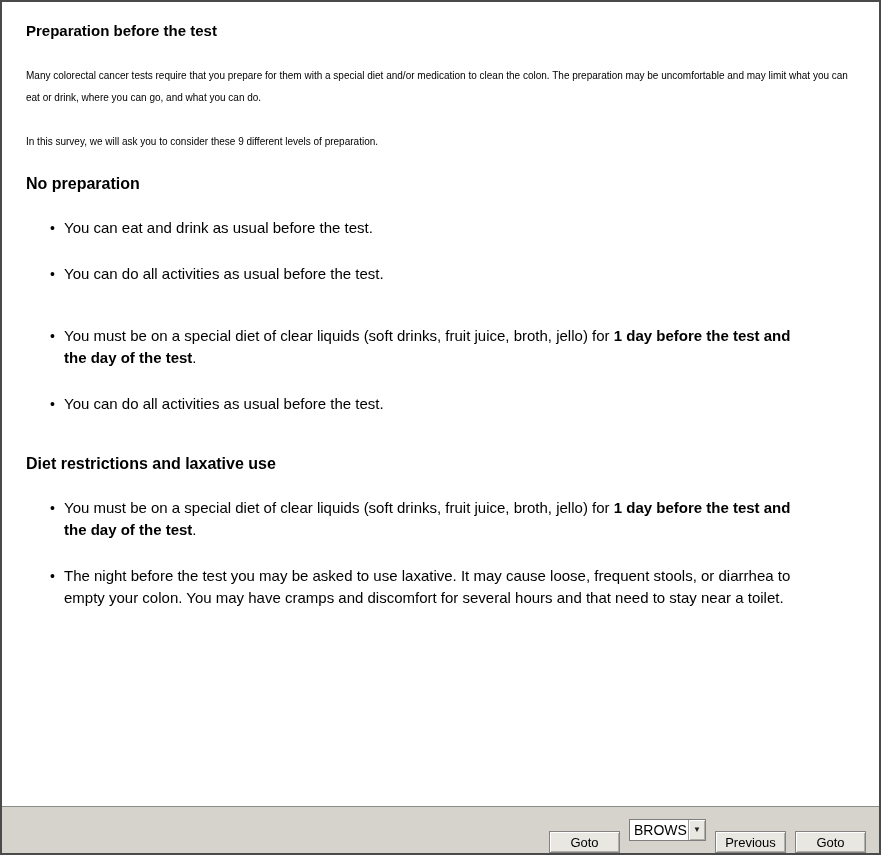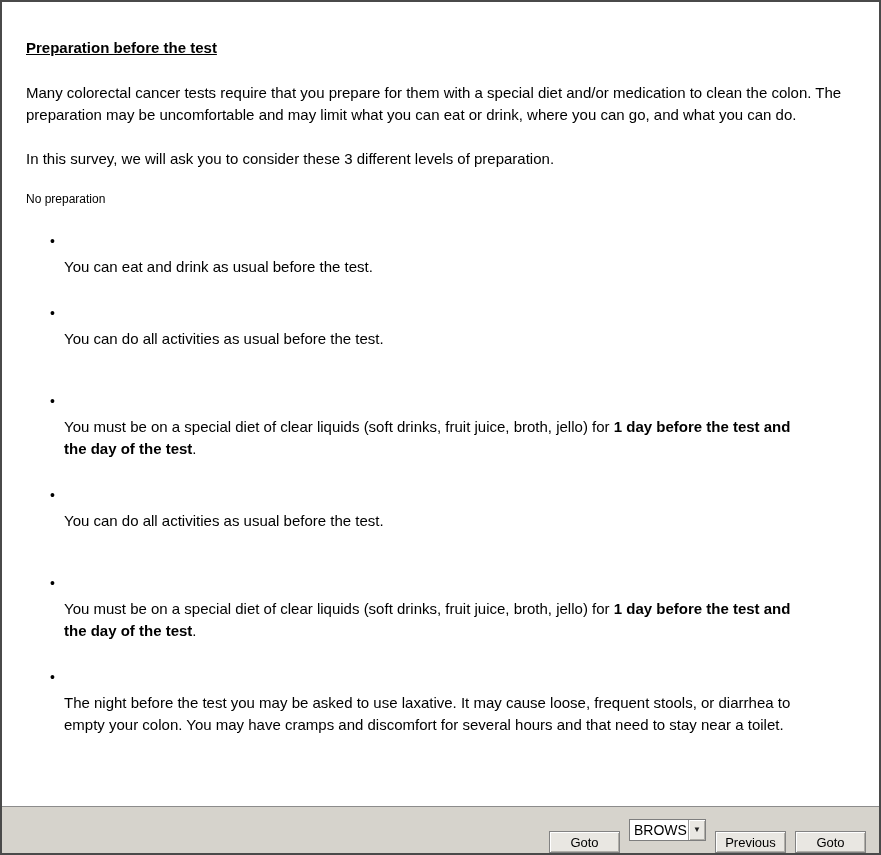--- a/index.html
+++ b/index.html
@@ -21,56 +21,54 @@
   }
   .content {
     flex: 1 1 auto;
     padding: 20px 10px 10px 24px;
     overflow: hidden;
     background: #ffffff;
   }
   .doc-title {
     font-size: 15px;
     font-weight: bold;
-    text-decoration: underline;
-    margin: 17px 0 26px 0;
+    margin: 0 0 26px 0;
   }
   .para {
-    font-size: 15px;
+    font-size: 10px;
     line-height: 22px;
     margin: 0 0 22px 0;
     max-width: 832px;
   }
   .section {
     margin-top: 10px;
   }
   .section + .section {
     margin-top: 40px;
   }
   .section-heading {
-    font-size: 12px;
-    font-weight: normal;
+    font-size: 16px;
+    font-weight: bold;
     margin: 0 0 24px 0;
   }
   .bullet {
     display: flex;
     font-size: 15px;
     line-height: 22px;
     margin: 0 0 24px 0;
   }
   .bullet-mark {
     flex: 0 0 14px;
     margin-left: 24px;
     text-align: left;
     font-size: 14px;
   }
   .bullet-text {
     flex: 0 1 auto;
     max-width: 752px;
-    margin-top: 26px;
   }
   .bullet-text b {
     font-weight: bold;
   }
   .toolbar {
     flex: 0 0 35px;
     background: #d6d3cc;
     border-top: 1px solid #8c8c8c;
     display: flex;
     align-items: center;
@@ -128,21 +126,21 @@
 </style>
 </head>
 <body>
 
 <div class="window">
 
   <div class="content">
     <div class="doc-title">Preparation before the test</div>
 
     <p class="para">Many colorectal cancer tests require that you prepare for them with a special diet and/or medication to clean the colon. The preparation may be uncomfortable and may limit what you can eat or drink, where you can go, and what you can do.</p>
-    <p class="para">In this survey, we will ask you to consider these 3 different levels of preparation.</p>
+    <p class="para">In this survey, we will ask you to consider these 9 different levels of preparation.</p>
 
     <div>
         <div class="section">
           <div class="section-heading">No preparation</div>
           <div class="bullet">
             <span class="bullet-mark">•</span>
             <span class="bullet-text"><span>You can eat and drink as usual before the test.</span></span>
           </div>
           <div class="bullet">
             <span class="bullet-mark">•</span>
@@ -153,20 +151,21 @@
           <div class="bullet">
             <span class="bullet-mark">•</span>
             <span class="bullet-text"><span>You must be on a special diet of clear liquids (soft drinks, fruit juice, broth, jello) for </span><b>1 day before the test and the day of the test</b><span>.</span></span>
           </div>
           <div class="bullet">
             <span class="bullet-mark">•</span>
             <span class="bullet-text"><span>You can do all activities as usual before the test.</span></span>
           </div>
         </div>
         <div class="section">
+          <div class="section-heading">Diet restrictions and laxative use</div>
           <div class="bullet">
             <span class="bullet-mark">•</span>
             <span class="bullet-text"><span>You must be on a special diet of clear liquids (soft drinks, fruit juice, broth, jello) for </span><b>1 day before the test and the day of the test</b><span>.</span></span>
           </div>
           <div class="bullet">
             <span class="bullet-mark">•</span>
             <span class="bullet-text"><span>The night before the test you may be asked to use laxative. It may cause loose, frequent stools, or diarrhea to empty your colon. You may have cramps and discomfort for several hours and that need to stay near a toilet.</span></span>
           </div>
         </div>
       </div>

